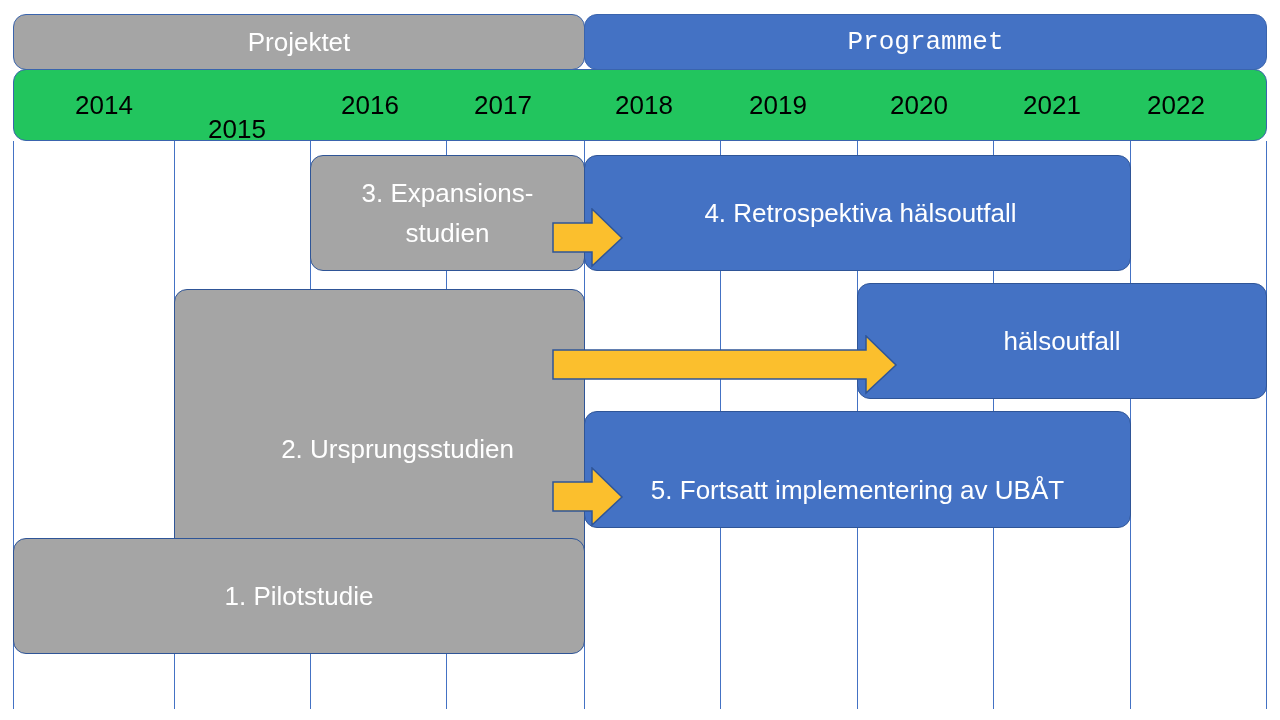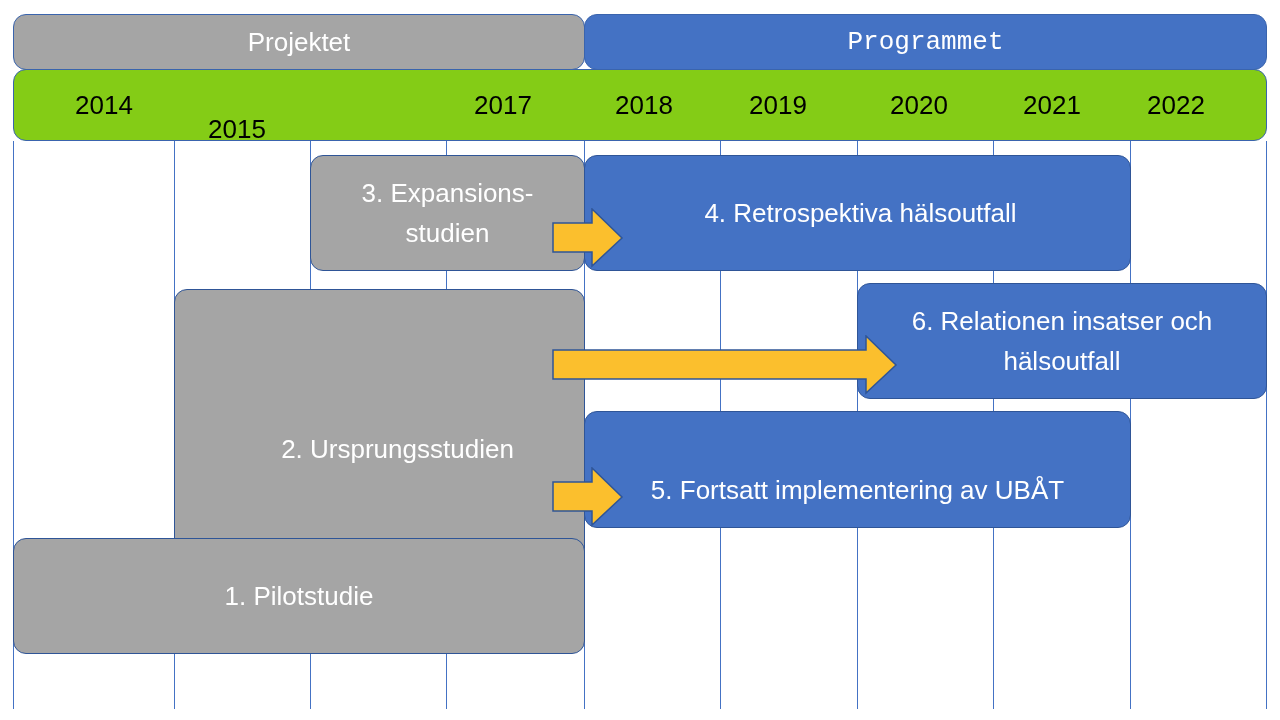--- a/index.html
+++ b/index.html
@@ -3,21 +3,21 @@
 <meta charset="utf-8">
 <style>
   html, body { margin:0; padding:0; background:#ffffff; }
   body { width:1280px; height:720px; position:relative; overflow:hidden;
          font-family: "Liberation Sans", "DejaVu Sans", sans-serif; }
   .abs { position:absolute; box-sizing:border-box;border-radius:13px; }
   .hdr { top:14px; height:56px; display:flex; align-items:center; justify-content:center;
          color:#ffffff; font-size:26px; border:1.5px solid #3a64ad; }
   .hdr.gray { background:#a5a5a5; }
   .hdr.blue { background:#4472c4; }
-  .yearrow { left:13px; top:69px; width:1254px; height:72px; border:1.5px solid #3a64ad; background:#84cc16; }
+  .yearrow { left:13px; top:69px; width:1254px; height:72px; border:1.5px solid #3a64ad; background:#22c55e; }
   .year { position:absolute; top:0; height:100%; display:flex; align-items:center; justify-content:center;
           font-size:26px; color:#000; }
   .vline { position:absolute; top:141px; height:568px; width:0; border-left:1.5px solid #4472c4; }
   .bar { display:flex; align-items:center; justify-content:center; text-align:center; color:#ffffff;
          font-size:26px; line-height:40px; border:1.5px solid #2f5597; }
   .bar.gray { background:#a5a5a5; }
   .bar.blue { background:#4472c4; }
   .arrow { position:absolute; }
 </style>
 </head>
@@ -26,20 +26,21 @@
 <div class="abs hdr gray" style="left:13px;width:572px;">
   <span>Projektet</span>
 </div>
 <div class="abs hdr blue" style="left:584px;width:683px;font-family:Liberation Mono, monospace;">
   <span>Programmet</span>
 </div>
 
 <div class="abs yearrow">
   <div class="year" style="left:22px;width:136px;">2014</div>
   <div class="year" style="left:155px;width:136px;margin-top:24px;">2015</div>
+  <div class="year" style="left:288px;width:136px;">2016</div>
   <div class="year" style="left:421px;width:136px;">2017</div>
   <div class="year" style="left:562px;width:136px;">2018</div>
   <div class="year" style="left:696px;width:136px;">2019</div>
   <div class="year" style="left:837px;width:136px;">2020</div>
   <div class="year" style="left:970px;width:136px;">2021</div>
   <div class="year" style="left:1094px;width:136px;">2022</div>
 </div>
 
 <div class="vline" style="left:13px;"></div>
 <div class="vline" style="left:174px;"></div>
@@ -59,21 +60,20 @@
 
 <div class="abs bar blue" style="left:584px;top:155px;width:547px;height:116px;">
   <span style="padding-left:6px;">4. Retrospektiva hälsoutfall</span>
 </div>
 
 <div class="abs bar gray" style="left:174px;top:289px;width:411px;height:319px;padding-left:36px;">
   <span>2. Ursprungsstudien</span>
 </div>
 
 <div class="abs bar blue" style="left:857px;top:283px;width:410px;height:116px;flex-direction:column;">
-  <span>6. Relationen insatser och</span>
   <span>hälsoutfall</span>
 </div>
 
 <div class="abs bar blue" style="left:584px;top:411px;width:547px;height:117px;align-items:center;padding-top:40px;">
   <span>5. Fortsatt implementering av UBÅT</span>
 </div>
 
 <div class="abs bar gray" style="left:13px;top:538px;width:572px;height:116px;">
   <span>1. Pilotstudie</span>
 </div>

